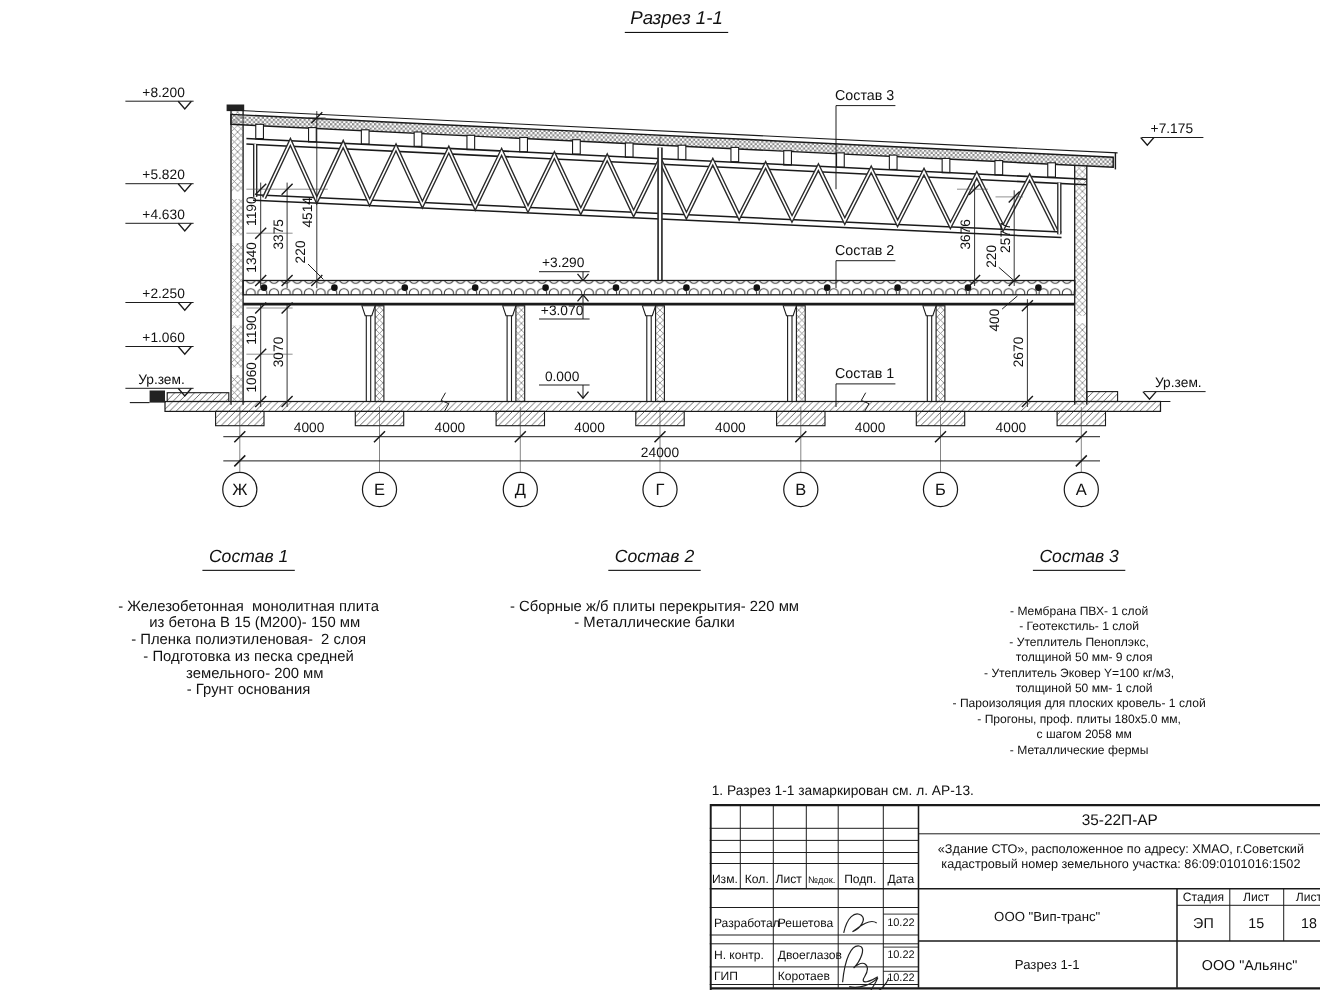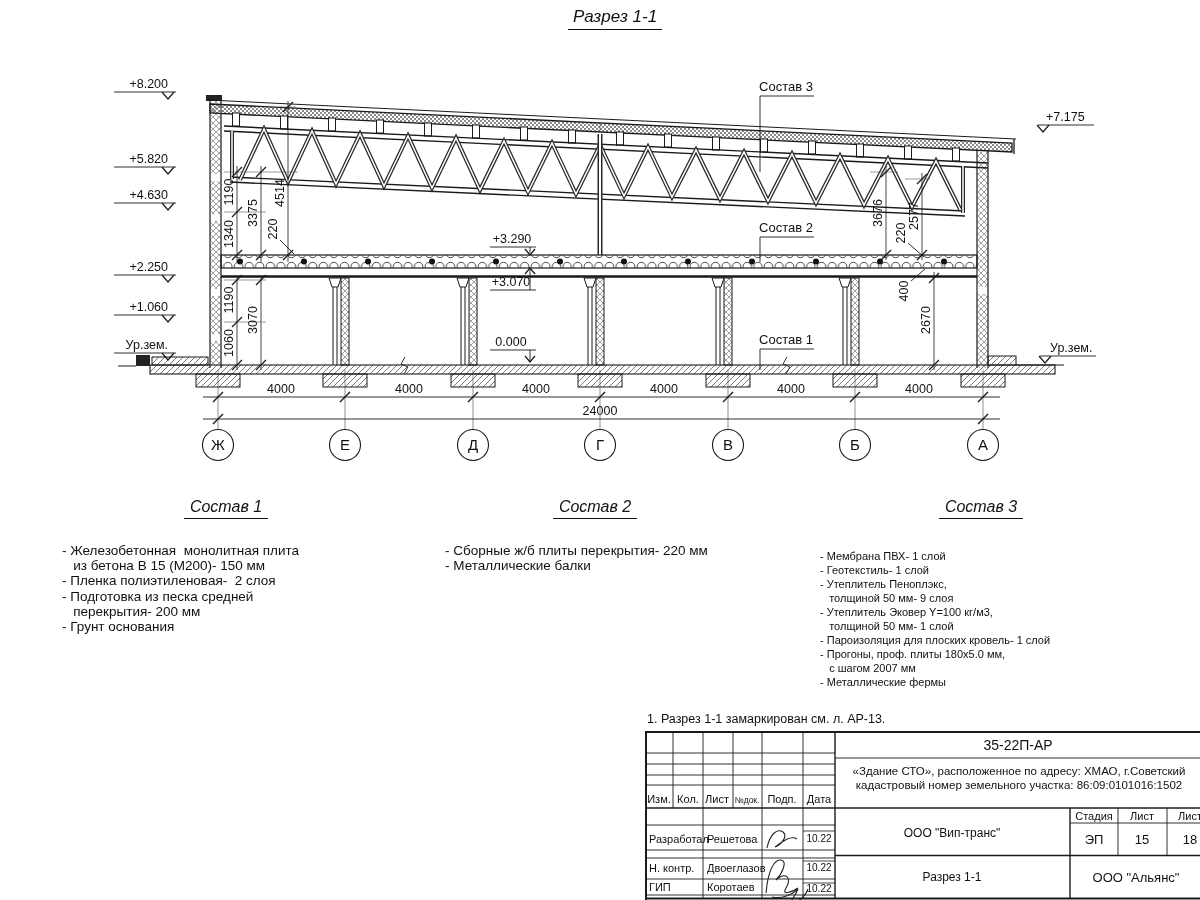--- a/index.html
+++ b/index.html
@@ -11,21 +11,21 @@
   .elev{font-size:12.5px}
   .callout{font-size:13px}
   .spanlbl{font-size:12.5px}
   .axislbl{font-size:15px}
   #main-title{position:absolute;left:530px;top:7px;width:170px;text-align:center;
               font-size:17px;font-style:italic}
   #main-title span{display:inline-block;border-bottom:1.2px solid #111;padding:0 5px 2px}
   .comp{position:absolute}
   .comp-title{text-align:center;font-style:italic;font-size:16px;margin-bottom:24px}
   .comp-title span{display:inline-block;border-bottom:1px solid #111;padding:0 6px 2px}
-  .comp-row{display:flex;justify-content:flex-start;white-space:pre;
+  .comp-row{display:flex;justify-content:center;white-space:pre;
             font-size:13.5px;line-height:15.2px}
   #comp3 .comp-row{font-size:11px;line-height:14px}
   #comp3 .comp-title{margin-bottom:30px}
   #note{position:absolute;left:647px;top:712px;font-size:12.5px}
 </style>
 </head>
 <body>
 
 <div id="main-title">
   <span>Разрез 1-1</span>
@@ -274,41 +274,41 @@
     <text class="dim" text-anchor="middle" transform="rotate(-90 908 291)" x="908" y="291">400</text>
   </g>
 </svg>
 
 <div id="comp1" class="comp" style="left:62px;top:498px;width:328px">
   <div class="comp-title"><span>Состав 1</span></div>
   <div class="comp-row"><span>- Железобетонная  монолитная плита</span><span></span></div>
   <div class="comp-row"><span>   из бетона В 15 (М200)</span><span>- 150 мм</span></div>
   <div class="comp-row"><span>- Пленка полиэтиленовая</span><span>-  2 слоя</span></div>
   <div class="comp-row"><span>- Подготовка из песка средней</span><span></span></div>
-  <div class="comp-row"><span>   перекрытия</span><span>- 200 мм</span></div>
+  <div class="comp-row"><span>   земельного</span><span>- 200 мм</span></div>
   <div class="comp-row"><span>- Грунт основания</span><span></span></div>
 </div>
 
 <div id="comp2" class="comp" style="left:445px;top:498px;width:300px">
   <div class="comp-title"><span>Состав 2</span></div>
   <div class="comp-row"><span>- Сборные ж/б плиты перекрытия</span><span>- 220 мм</span></div>
   <div class="comp-row"><span>- Металлические балки</span><span></span></div>
 </div>
 
 <div id="comp3" class="comp" style="left:820px;top:498px;width:322px">
   <div class="comp-title"><span>Состав 3</span></div>
   <div class="comp-row"><span>- Мембрана ПВХ</span><span>- 1 слой</span></div>
   <div class="comp-row"><span>- Геотекстиль</span><span>- 1 слой</span></div>
   <div class="comp-row"><span>- Утеплитель Пеноплэкс,</span><span></span></div>
   <div class="comp-row"><span>   толщиной 50 мм</span><span>- 9 слоя</span></div>
   <div class="comp-row"><span>- Утеплитель Эковер Y=100 кг/м3,</span><span></span></div>
   <div class="comp-row"><span>   толщиной 50 мм</span><span>- 1 слой</span></div>
   <div class="comp-row"><span>- Пароизоляция для плоских кровель</span><span>- 1 слой</span></div>
   <div class="comp-row"><span>- Прогоны, проф. плиты 180х5.0 мм,</span><span></span></div>
-  <div class="comp-row"><span>   с шагом 2007 мм</span><span></span></div>
+  <div class="comp-row"><span>   с шагом 2058 мм</span><span></span></div>
   <div class="comp-row"><span>- Металлические фермы</span><span></span></div>
 </div>
 
 <div id="note">1. Разрез 1-1 замаркирован см. л. АР-13.</div>
 
 <svg class="abs" style="left:645px;top:731px" width="558" height="169" viewBox="0 0 558 169">
   <g stroke="#1a1a1a" fill="none">
     <path d="M0,1H558 M1,0V169 M0,167.5H558" stroke-width="2"></path>
     <path d="M190,0V167 M0,77H558 M0,124.5H558? " stroke-width="0"></path>
     <path d="M190,0V167" stroke-width="1.4"></path>

